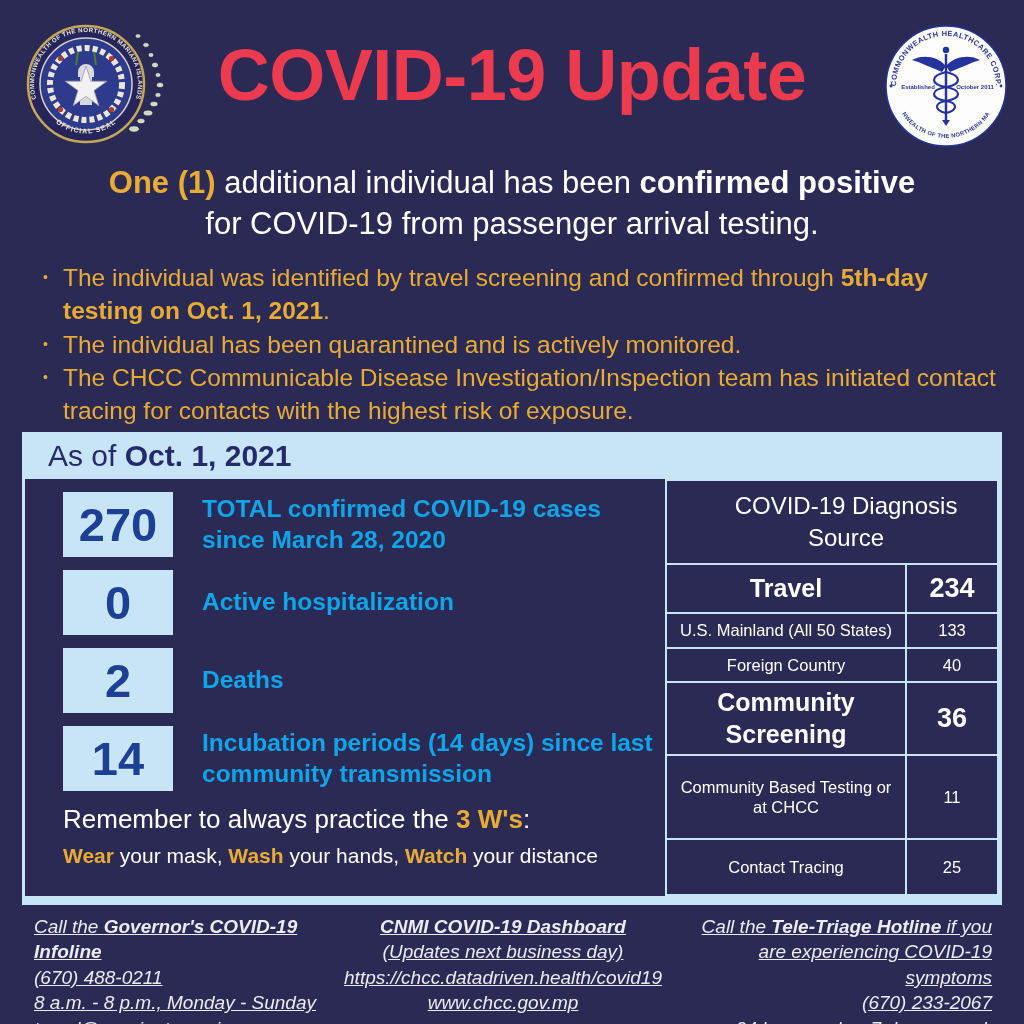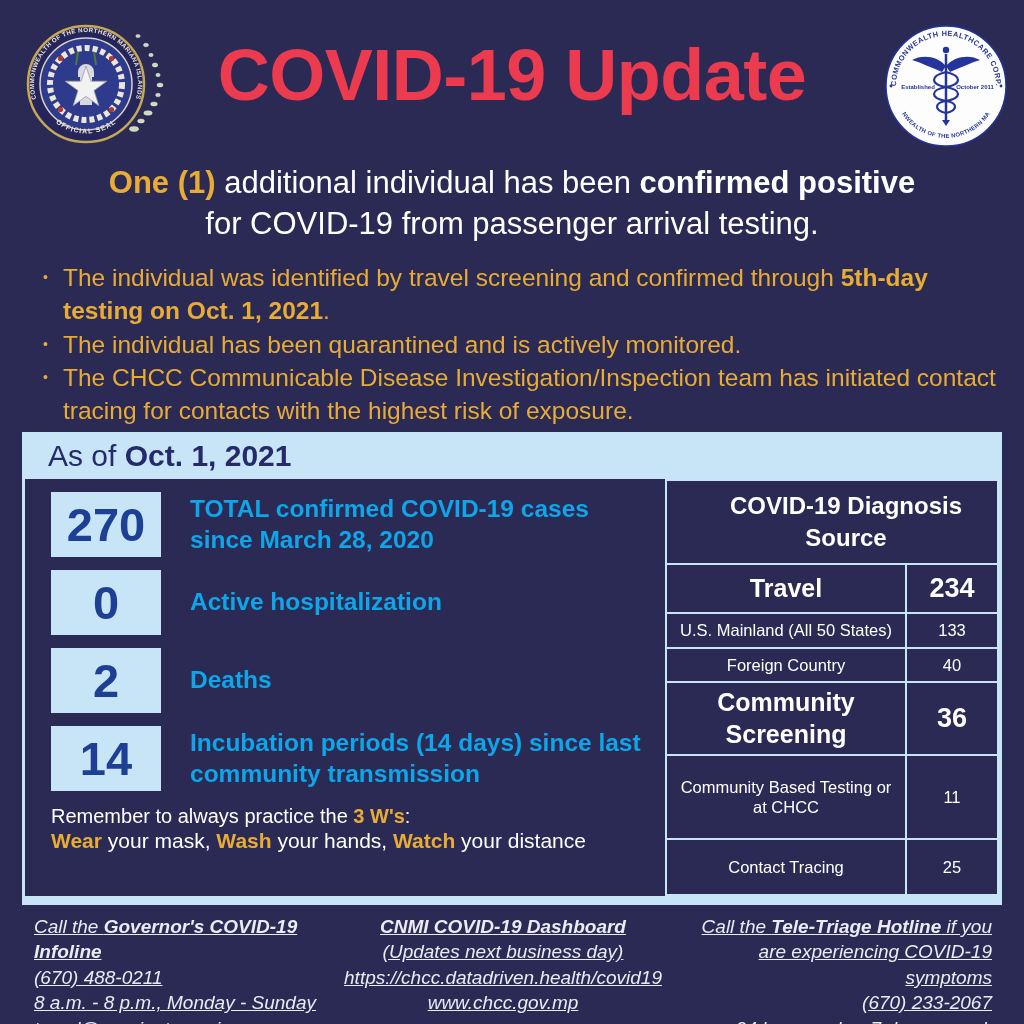--- a/index.html
+++ b/index.html
@@ -29,36 +29,36 @@
   .bullets li::before{content:"\2022";position:absolute;left:1px;top:6px;font-size:14px;}
 
   
   .panel{position:absolute;top:432px;left:22px;width:980px;height:473px;box-sizing:border-box;}
   .panel-header{height:47px;background:var(--light-blue);color:var(--panel-header-text);
                 font-size:30px;line-height:47px;padding-left:26px;}
   .panel-body{display:flex;height:426px;box-sizing:border-box;
               border-left:3px solid var(--light-blue);
               border-right:3px solid var(--light-blue);
               border-bottom:9px solid var(--light-blue);}
-  .stats-col{flex:1;padding:13px 8px 0 26px;box-sizing:border-box;min-width:0;}
+  .stats-col{flex:1;padding:13px 8px 0 38px;box-sizing:border-box;min-width:0;}
   .stat-row{display:flex;align-items:center;margin-bottom:13px;}
   .stat-box{width:110px;height:65px;flex:none;background:var(--light-blue);color:var(--navy);
             font-size:47px;font-weight:700;display:flex;align-items:center;justify-content:center;}
   .stat-label{margin-left:29px;color:#0ea5e9;font-size:24.5px;font-weight:700;
               line-height:1.25;max-width:460px;}
   .reminder{margin-top:12px;color:#ffffff;}
-  .reminder-line1{font-size:20px;line-height:1.2;margin-bottom:0;}
+  .reminder-line1{font-size:26px;line-height:1.2;margin-bottom:8px;}
   .reminder-line2{font-size:21px;line-height:1.2;}
 
   
   .diag-table{width:332px;flex:none;margin-left:auto;border-collapse:collapse;color:#ffffff;
               table-layout:fixed;height:100%;}
   .diag-table th,.diag-table td{border:2px solid var(--light-blue);text-align:center;
               vertical-align:middle;padding:2px 8px;box-sizing:border-box;}
-  .diag-table th{font-size:24px;font-weight:700;line-height:1.35;height:84px;padding-left:36px;}
+  .diag-table th{font-size:24px;font-weight:400;line-height:1.35;height:84px;padding-left:36px;}
   .diag-table tbody tr:nth-child(1){height:46px;}
   .diag-table tbody tr:nth-child(2),
   .diag-table tbody tr:nth-child(3),
   .diag-table tbody tr:nth-child(4){height:32px;}
   .diag-table tbody tr:nth-child(5){height:78px;}
   .diag-table tbody tr:nth-child(6){height:52px;}
   .diag-table tbody tr:nth-child(7){height:40px;}
   .row-em td:first-child{font-size:25px;font-weight:700;line-height:1.25;}
   .row-em td:last-child{font-size:27px;font-weight:700;}
   .row-sm td{font-size:16.5px;line-height:1.25;}

